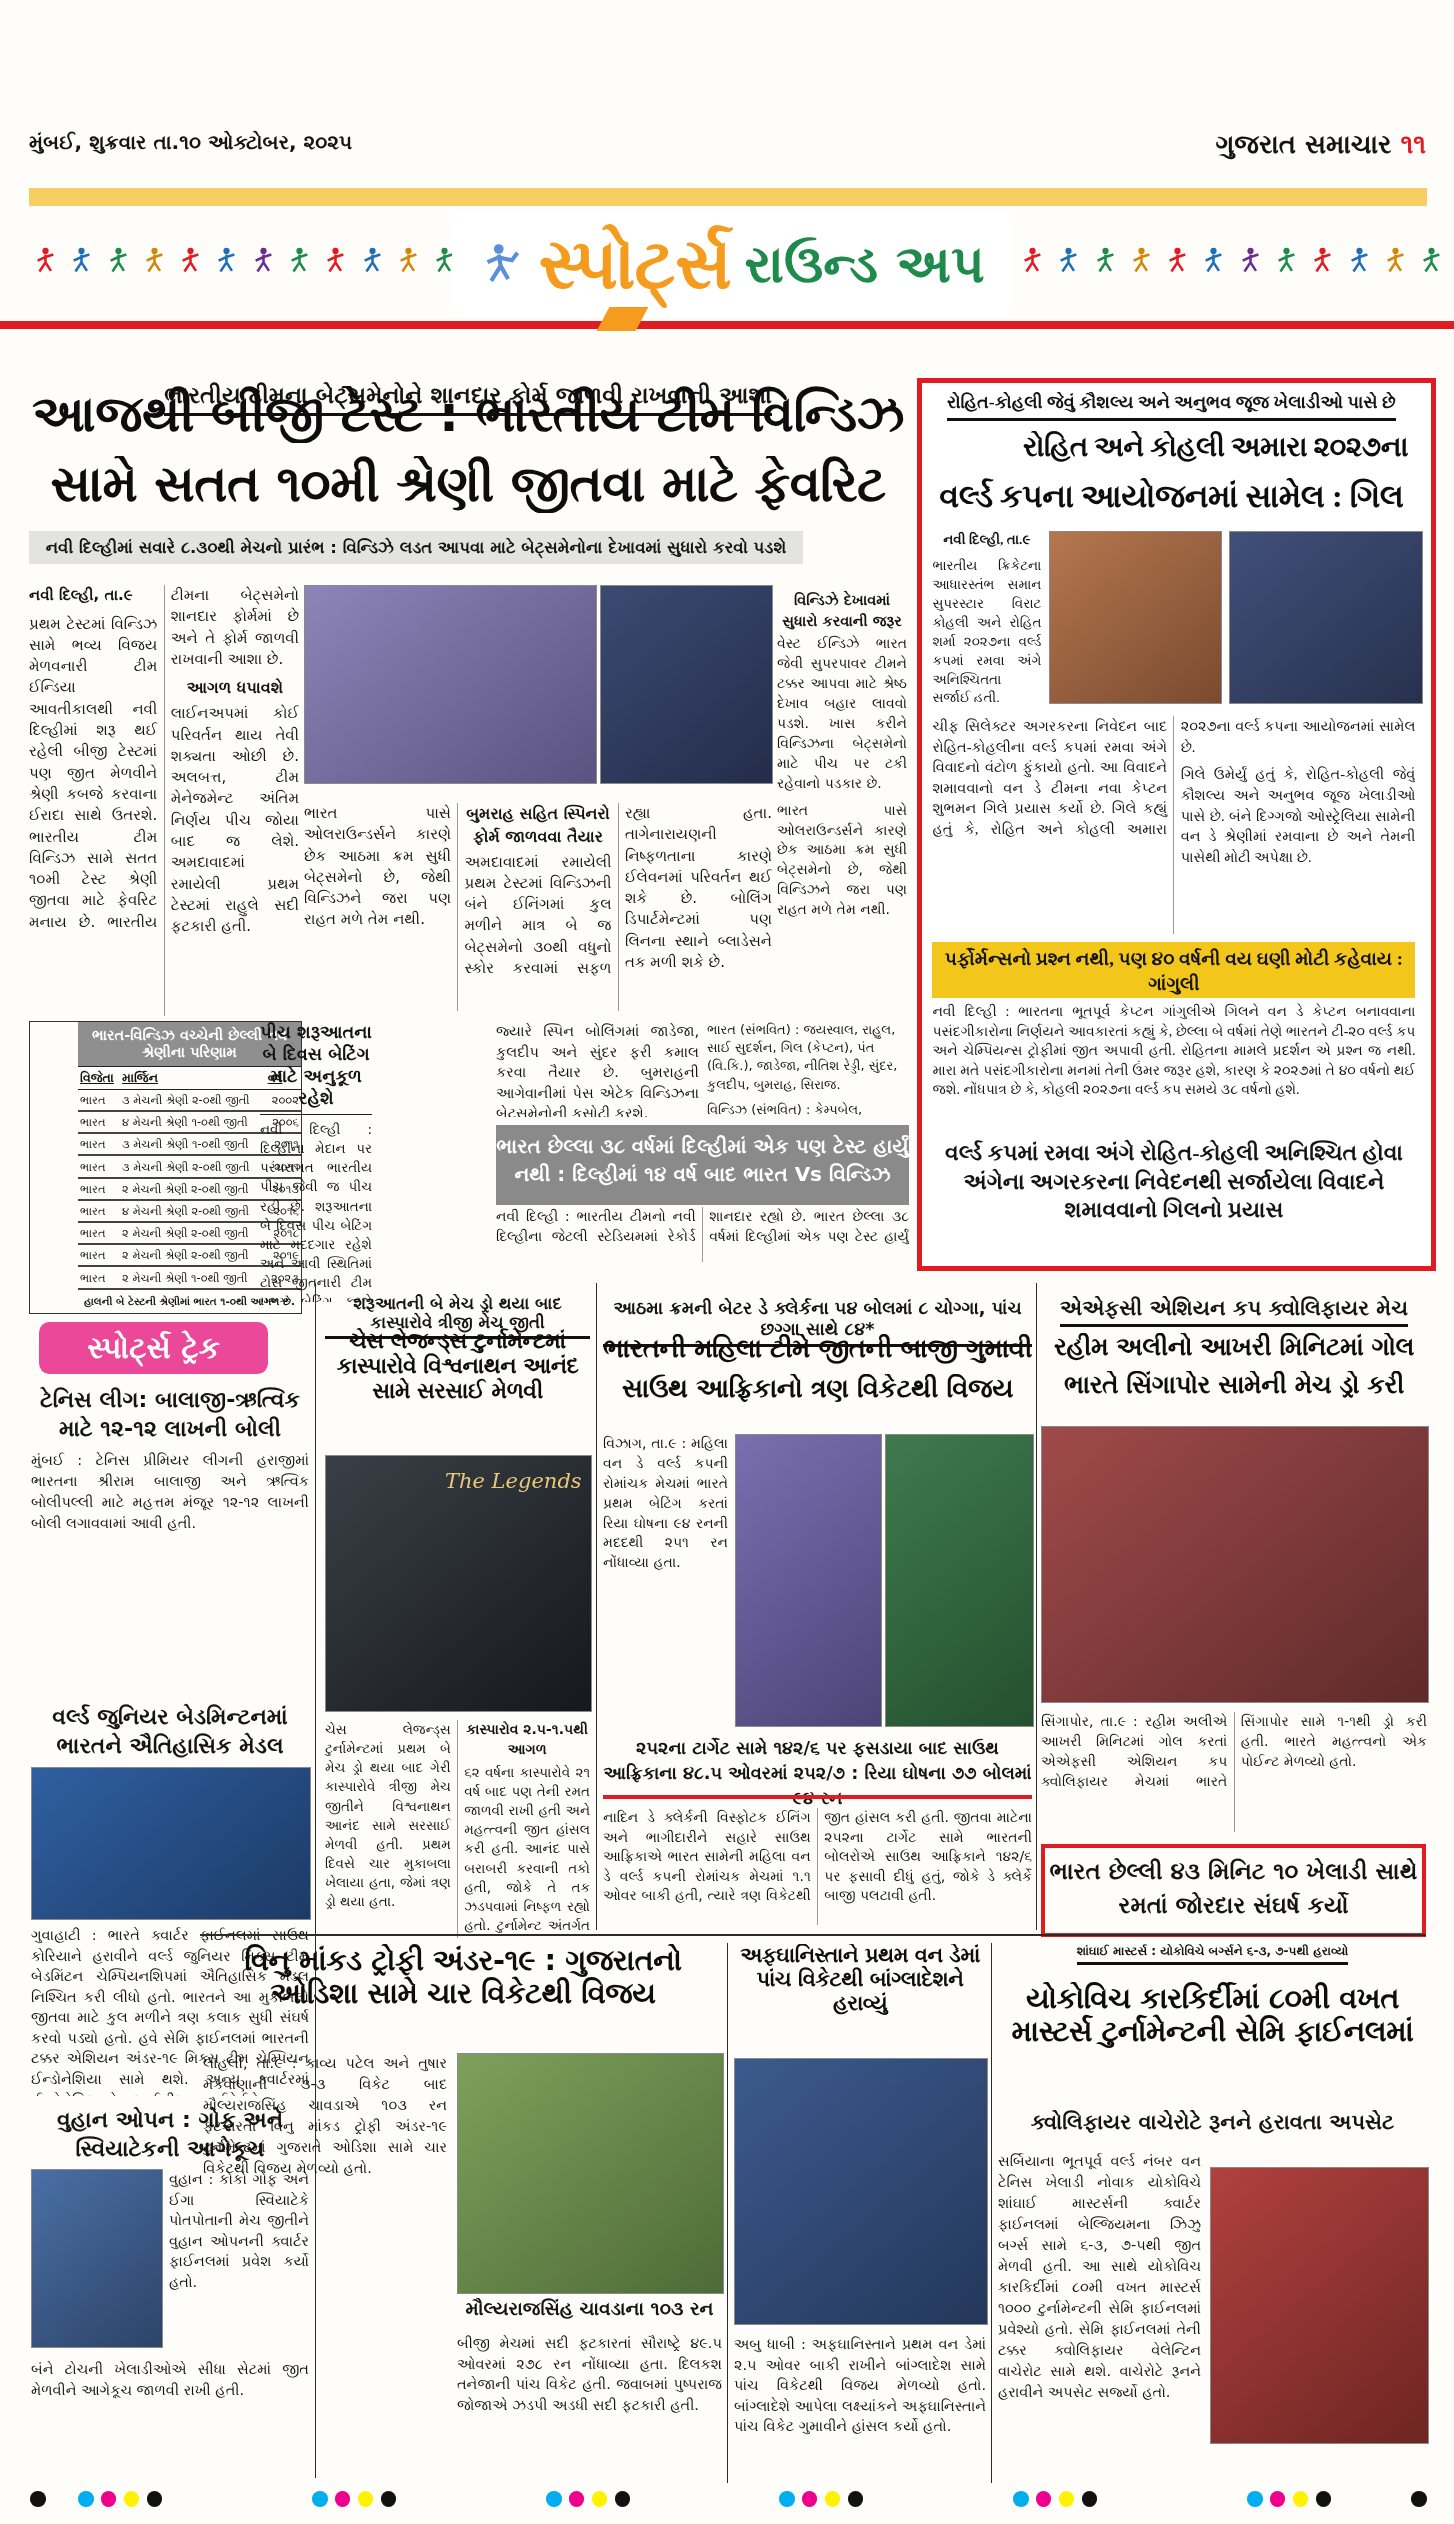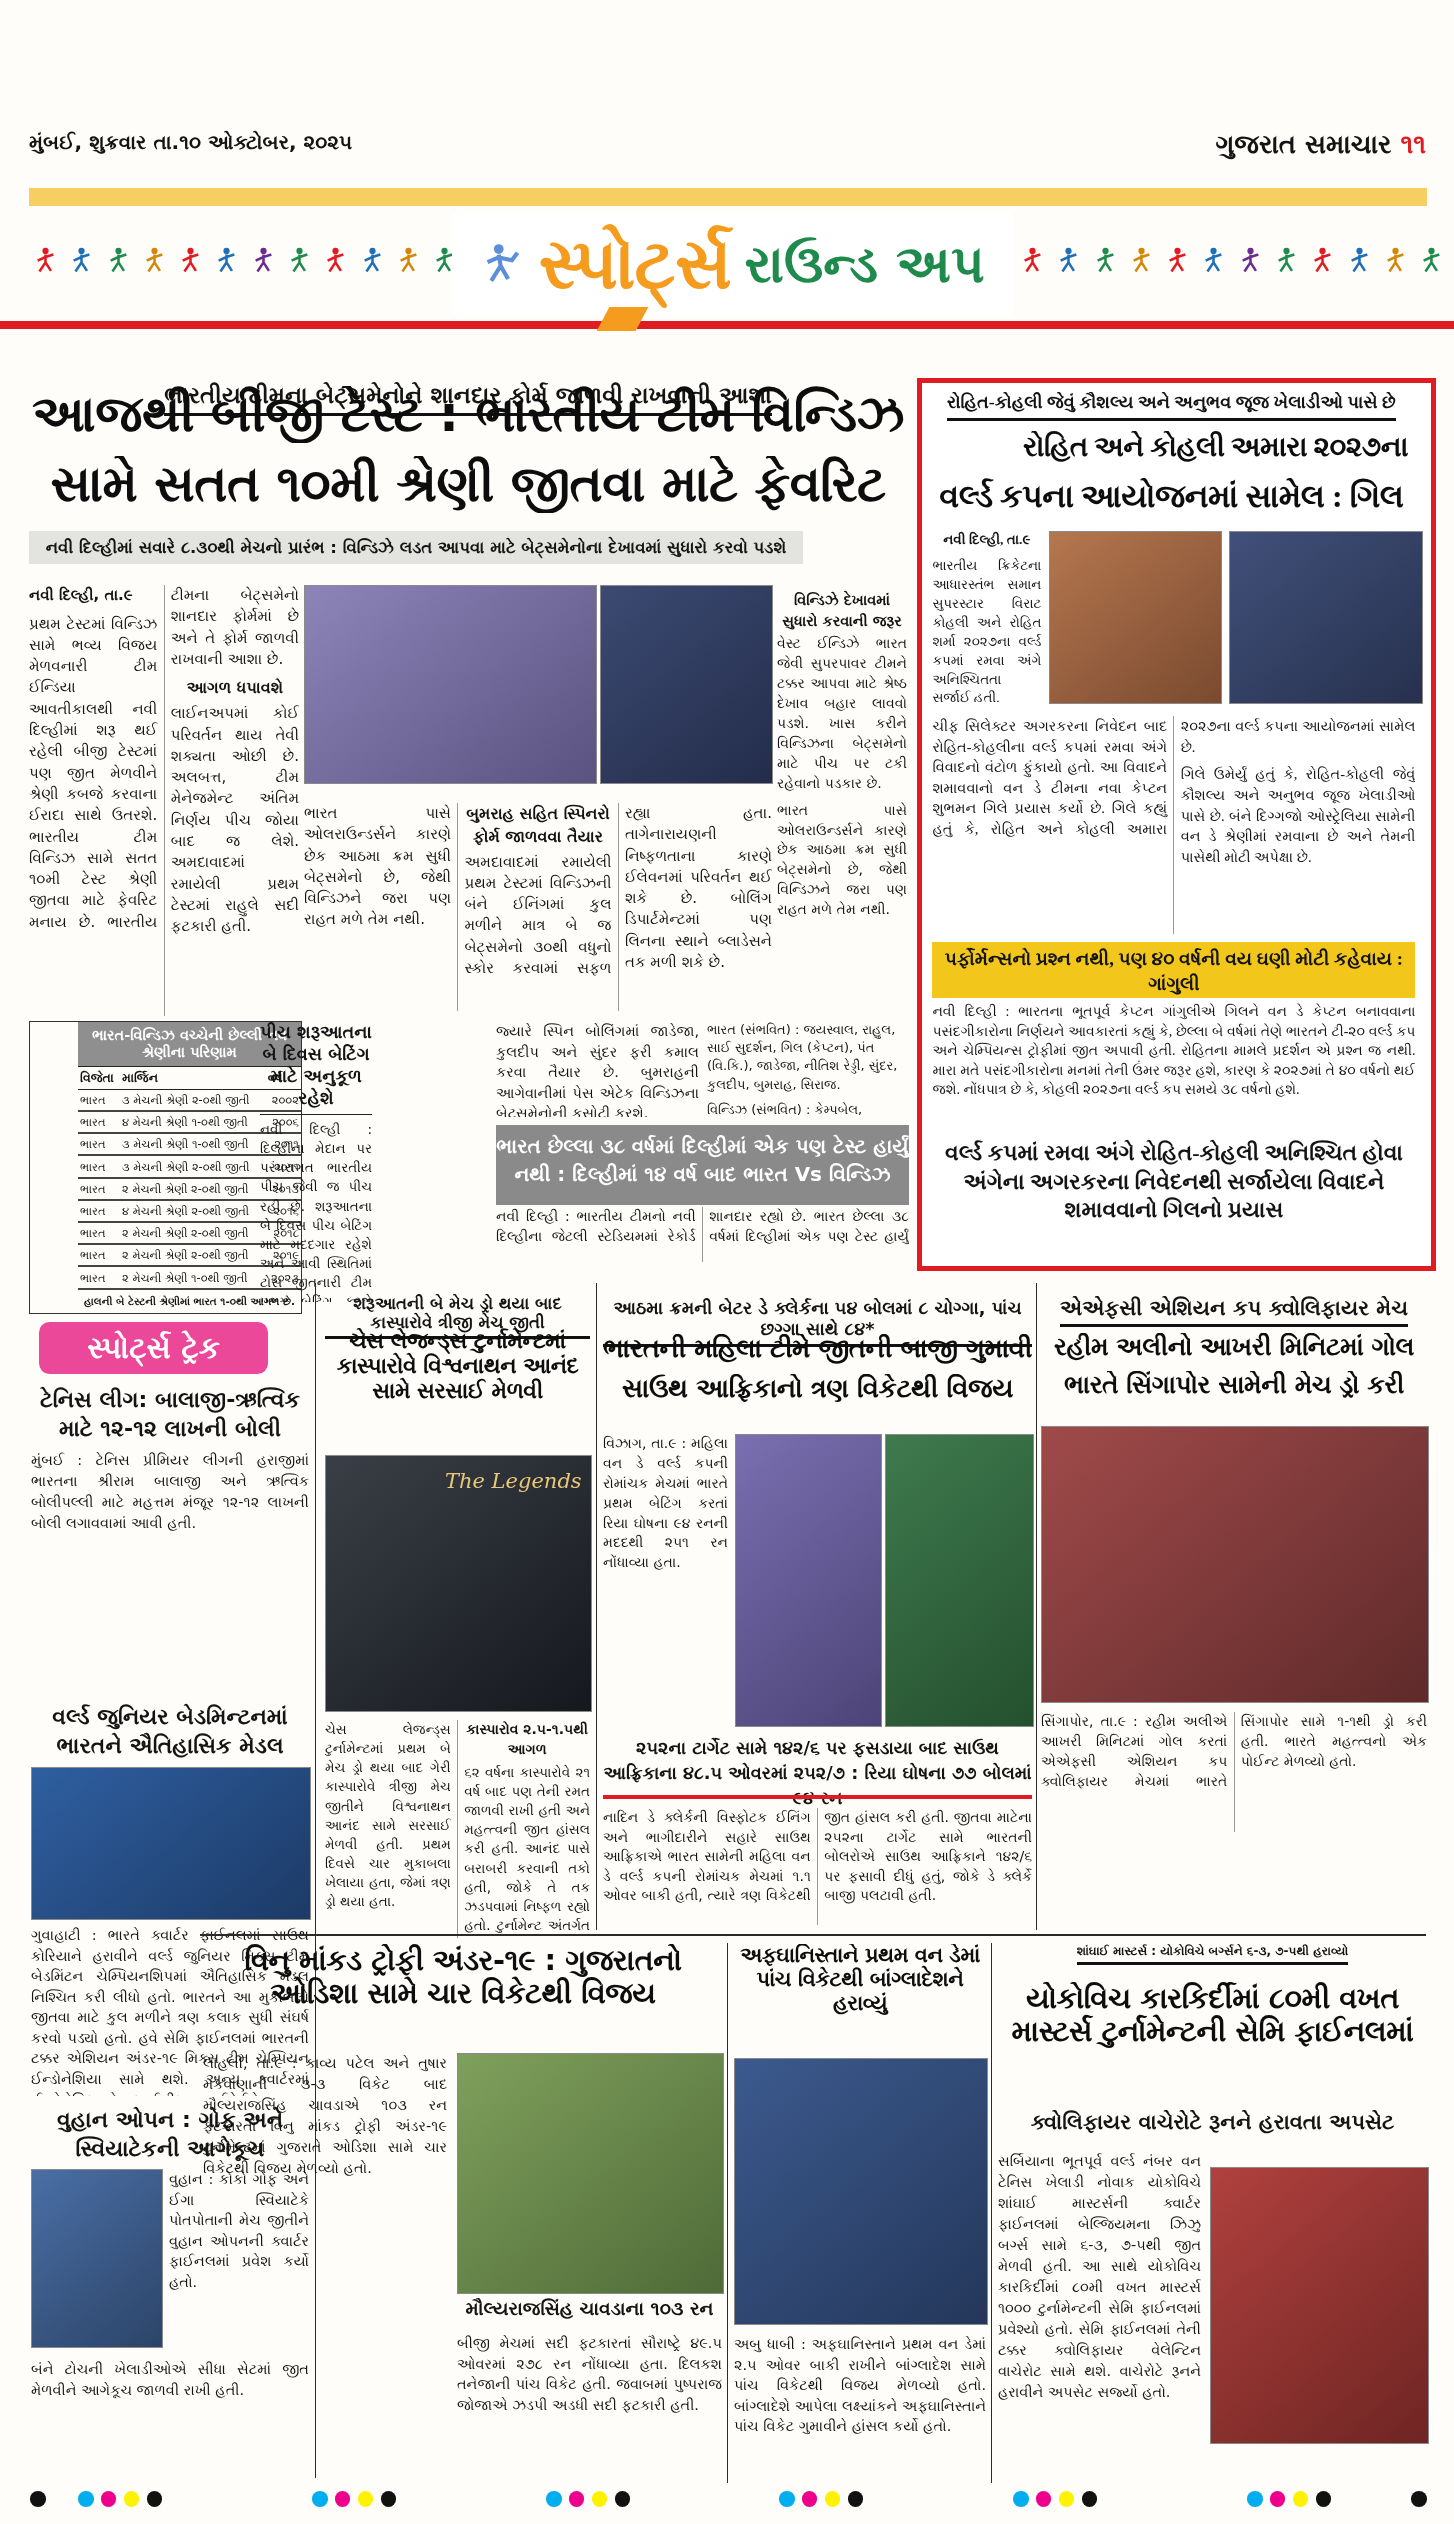--- a/index.html
+++ b/index.html
@@ -14,21 +14,21 @@
   .kick span{display:inline-block;border-bottom:3.1px solid #111;padding-bottom:4.2px;}
   .body-t{font-size:15px;line-height:1.42;}
   .ph{border:0.5px solid #8a8a8a;background:linear-gradient(140deg,var(--a,#aeb7bf),var(--b,#77828c));}
   .vr{position:absolute;width:1px;background:#2b2b2b;}
   .hr{position:absolute;height:1.6px;background:#2b2b2b;}
   .redbar{background:#e11b22;}
   .graybar{background:#e3e3e0;}
   
   .stable{width:100%;border-collapse:collapse;font-size:11.4px;}
   .stable td,.stable th{padding:3.1px 2.1px;}
-  .stable thead th{border-top:1.6px solid #222;border-bottom:1.6px solid #222;text-align:left;font-size:12.5px;}
+  .stable thead th{border-top:1.6px solid #222;border-bottom:1.6px solid #222;text-align:left;font-size:12.5px;text-decoration:underline;}
   .stable tbody td{border-bottom:2.1px double #444;}
   .ty{text-align:right;white-space:nowrap}
   .tw{white-space:nowrap}
   .ttitle{background:#8f8f8f;color:#fff;font-weight:800;font-size:14.5px;text-align:center;padding:5.2px 3.1px;line-height:1.15;}
   .tfoot{font-weight:800;font-size:10.4px;text-align:center;padding:5.2px 1px;}
   .iconrow{position:absolute;display:flex;gap:7.3px;align-items:center;height:47px;}
   .fig{width:29px;height:38px;}
   .pmg{position:absolute;top:0;display:flex;gap:7.3px;}
   .pmd{width:15.6px;height:15.6px;border-radius:50%;display:inline-block;}
   .subhead{font-weight:800;text-align:center;font-size:16px;margin:5.2px 0 3.1px 0;}
@@ -316,20 +316,21 @@
   <div class="abs ph" style="left:885px;top:1434px;width:147px;height:291px;--a:#3f7a4d;--b:#24502e;"></div>
   <div class="abs b c" style="left:603px;top:1736px;width:429px;font-size:17.7px;line-height:1.4;">૨૫૨ના ટાર્ગેટ સામે ૧૪૨/૬ પર ફસડાયા બાદ સાઉથ આફ્રિકાના ૪૮.૫ ઓવરમાં ૨૫૨/૭ : રિયા ઘોષના ૭૭ બોલમાં ૯૪ રન</div>
   <div class="abs redbar" style="left:603px;top:1795px;width:429px;height:4.2px;"></div>
   <div class="abs jt cols2" style="left:603px;top:1808px;width:429px;height:117px;font-size:14px;line-height:1.4;">નાદિન ડે ક્લેર્કની વિસ્ફોટક ઈનિંગ અને ભાગીદારીને સહારે સાઉથ આફ્રિકાએ ભારત સામેની મહિલા વન ડે વર્લ્ડ કપની રોમાંચક મેચમાં ૧.૧ ઓવર બાકી હતી, ત્યારે ત્રણ વિકેટથી જીત હાંસલ કરી હતી. જીતવા માટેના ૨૫૨ના ટાર્ગેટ સામે ભારતની બોલરોએ સાઉથ આફ્રિકાને ૧૪૨/૬ પર ફસાવી દીધું હતું, જોકે ડે ક્લેર્કે બાજી પલટાવી હતી.</div>
 
   <div class="abs kick c" style="left:1041px;top:1296px;width:386px;font-size:21px;"><span>એએફસી એશિયન કપ ક્વોલિફાયર મેચ</span></div>
   <div class="abs hl c" style="left:1041px;top:1333px;width:386px;font-size:25px;">રહીમ અલીનો આખરી મિનિટમાં ગોલ</div>
   <div class="abs hl c" style="left:1041px;top:1371px;width:386px;font-size:25px;">ભારતે સિંગાપોર સામેની મેચ ડ્રો કરી</div>
   <div class="abs ph" style="left:1041px;top:1426px;width:386px;height:275px;--a:#a04a4a;--b:#5f2a2a;"></div>
   <div class="abs jt cols2" style="left:1041px;top:1712px;width:386px;height:120px;font-size:14px;line-height:1.42;">સિંગાપોર, તા.૯ : રહીમ અલીએ આખરી મિનિટમાં ગોલ કરતાં એએફસી એશિયન કપ ક્વોલિફાયર મેચમાં ભારતે સિંગાપોર સામે ૧-૧થી ડ્રો કરી હતી. ભારતે મહત્ત્વનો એક પોઈન્ટ મેળવ્યો હતો.</div>
+  <div class="abs c" style="left:1041px;top:1844px;width:377px;height:78px;border:4.2px solid #e11b22;font-size:23px;font-weight:800;line-height:1.45;padding-top:7.3px;">ભારત છેલ્લી ૪૩ મિનિટ ૧૦ ખેલાડી સાથે રમતાં જોરદાર સંઘર્ષ કર્યો</div>
 
   <div class="hr" style="left:200px;top:1934px;width:1226px;"></div>
   <div class="vr" style="left:727px;top:1943px;height:540px;"></div>
   <div class="vr" style="left:991px;top:1943px;height:540px;"></div>
 
   <div class="abs hl c" style="left:203px;top:1944px;width:520px;font-size:29px;">વિનુ માંકડ ટ્રોફી અંડર-૧૯ : ગુજરાતનો ઓડિશા સામે ચાર વિકેટથી વિજય</div>
   <div class="abs jt" style="left:203px;top:2053px;width:244px;height:426px;font-size:14.5px;line-height:1.45;">લાહલી, તા.૯ : કાવ્ય પટેલ અને તુષાર મકવાણાની ૩-૩ વિકેટ બાદ મૌલ્યરાજસિંહ ચાવડાએ ૧૦૩ રન ફટકારતાં વિનુ માંકડ ટ્રોફી અંડર-૧૯ ટુર્નામેન્ટમાં ગુજરાતે ઓડિશા સામે ચાર વિકેટથી વિજય મેળવ્યો હતો.</div>
   <div class="abs ph" style="left:457px;top:2053px;width:265px;height:239px;--a:#7fa05c;--b:#4e6b38;"></div>
   <div class="abs b c" style="left:457px;top:2298px;width:265px;font-size:18.7px;">મૌલ્યરાજસિંહ ચાવડાના ૧૦૩ રન</div>
   <div class="abs jt" style="left:457px;top:2333px;width:265px;height:148px;font-size:14.5px;line-height:1.42;">બીજી મેચમાં સદી ફટકારતાં સૌરાષ્ટ્રે ૪૯.૫ ઓવરમાં ૨૭૮ રન નોંધાવ્યા હતા. દિલકશ તનેજાની પાંચ વિકેટ હતી. જવાબમાં પુષ્પરાજ જોજાએ ઝડપી અડધી સદી ફટકારી હતી.</div>

